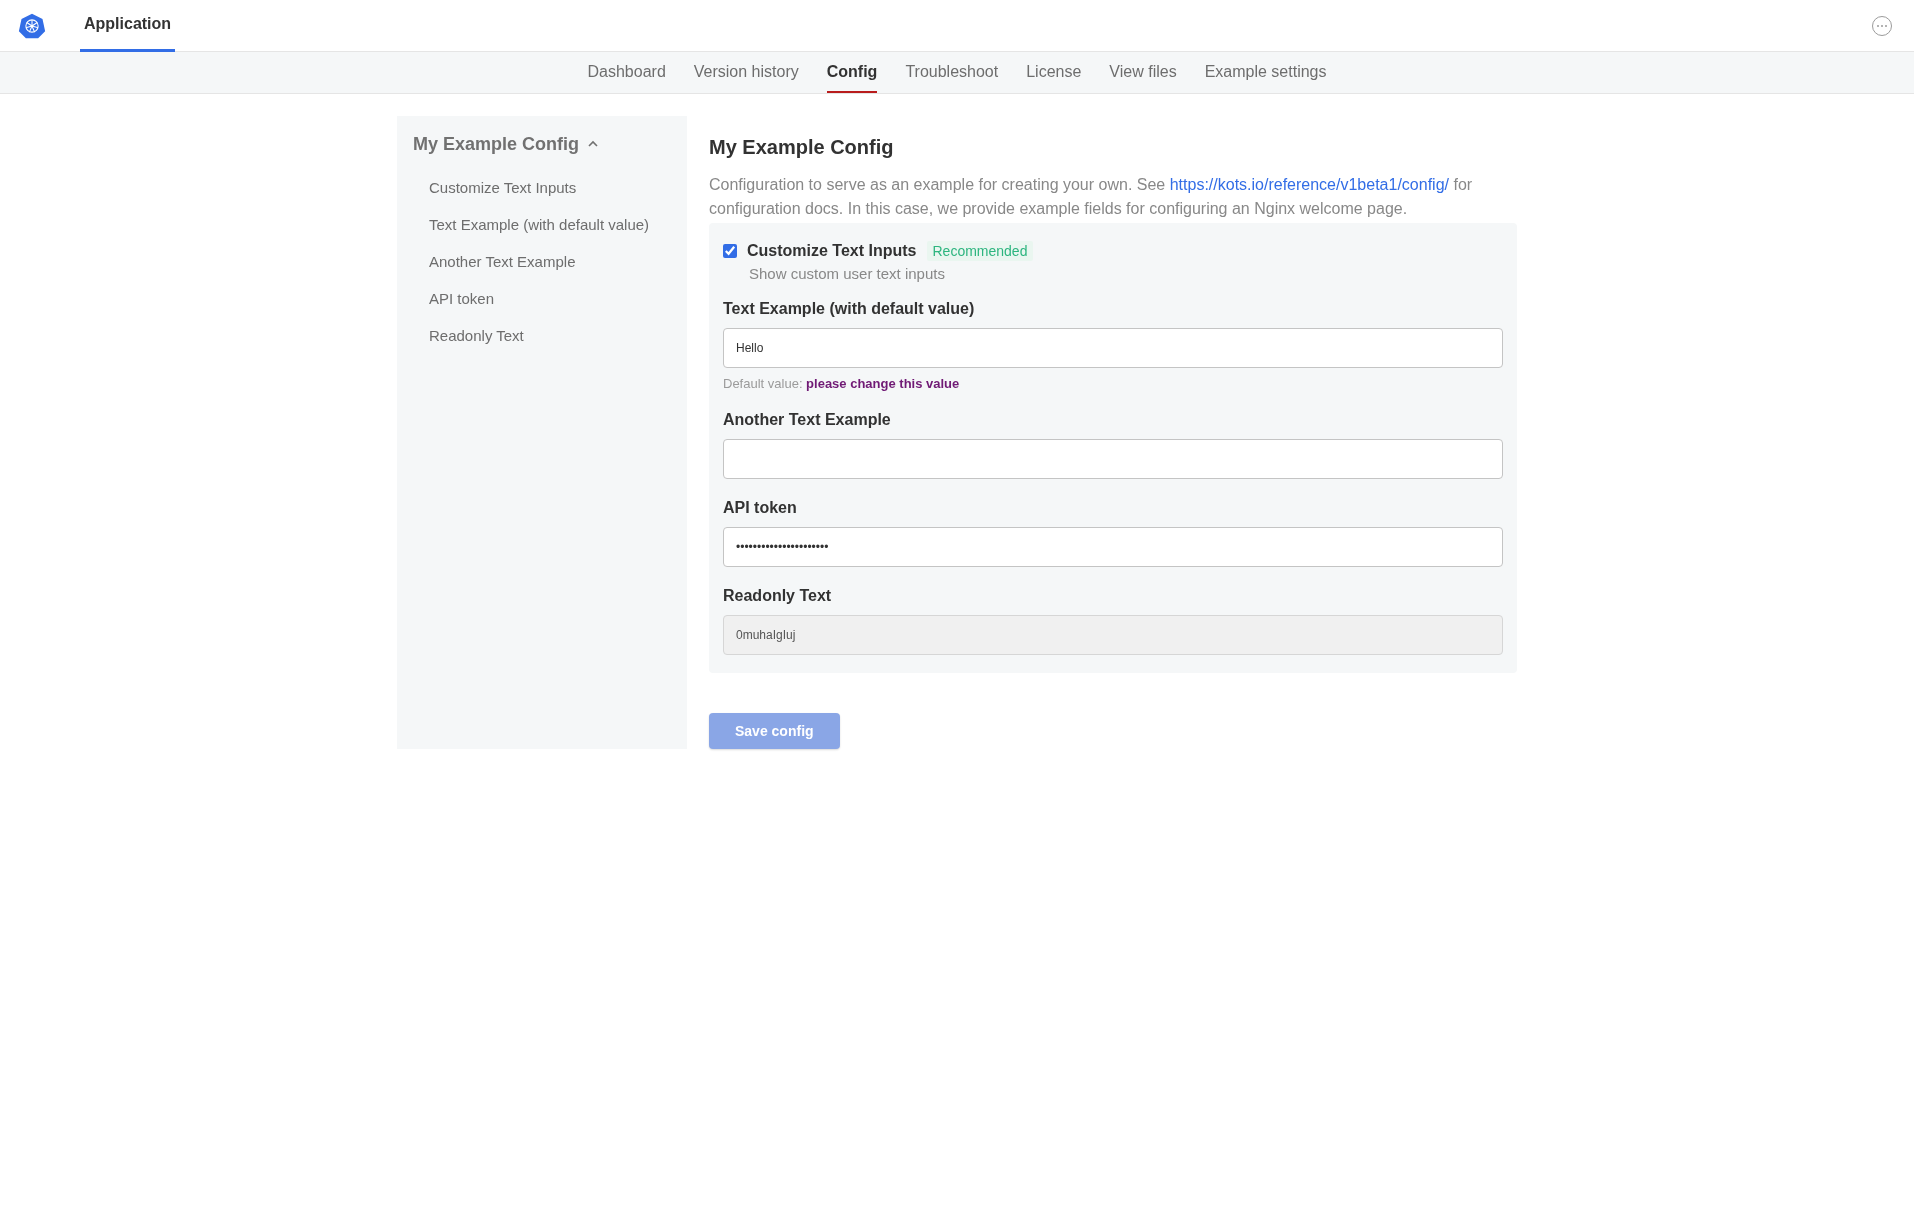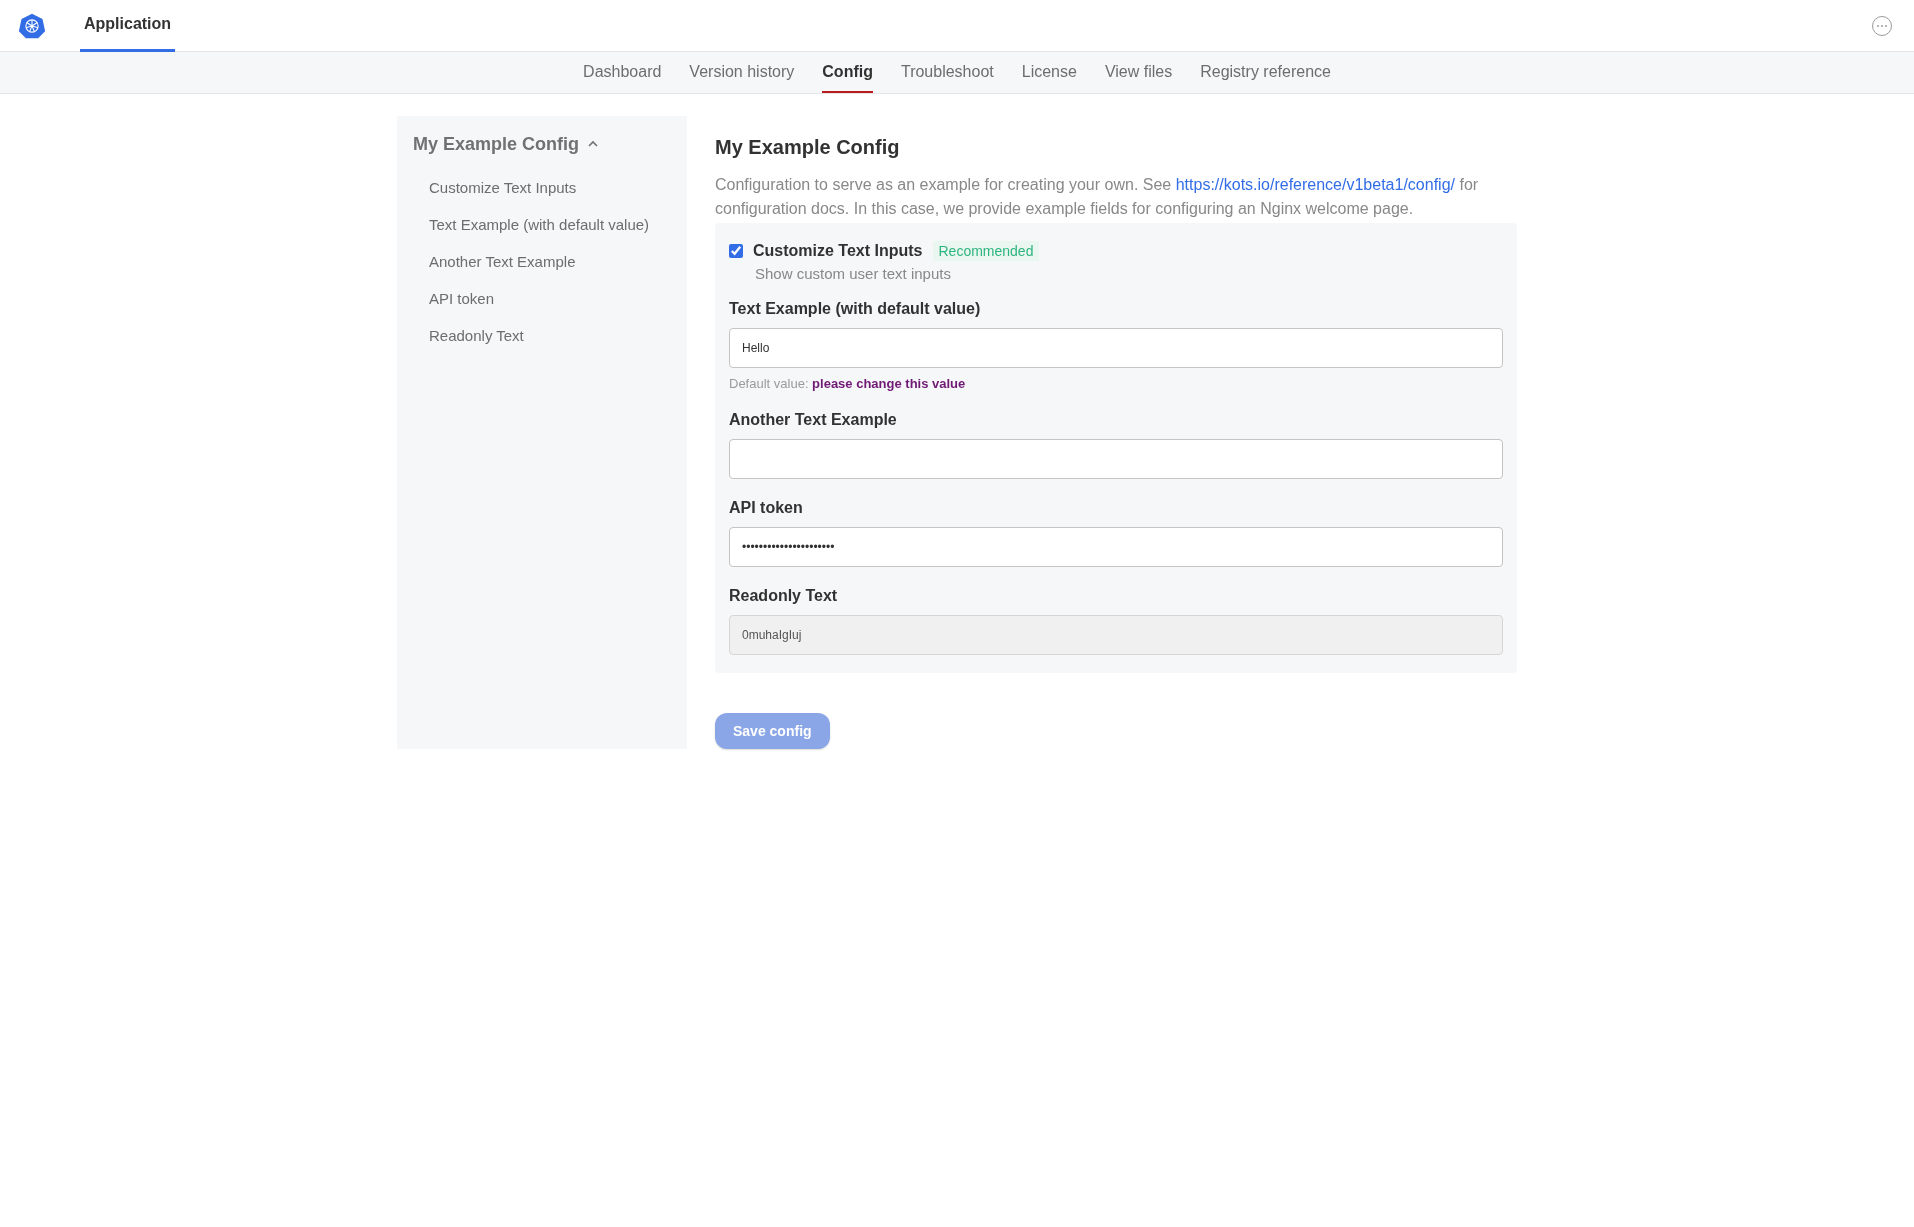--- a/index.html
+++ b/index.html
@@ -85,21 +85,21 @@
 
   
   .content-area {
     display: flex;
     padding: 22px 0 0 0;
     justify-content: center;
   }
   .content-inner {
     width: 1120px;
     display: flex;
-    gap: 28px;
+    gap: 22px;
   }
 
   
   .sidebar {
     width: 290px;
     background: #f5f7f8;
     padding: 18px 16px 18px 16px;
     flex-shrink: 0;
   }
   .sidebar-title {
@@ -211,22 +211,22 @@
     font-weight: 600;
   }
 
   .field-block { margin-bottom: 20px; }
 
   .save-btn {
     margin-top: 40px;
     background: #8aa6e6;
     color: #fff;
     border: none;
-    border-radius: 12px;
-    padding: 10px 18px;
+    border-radius: 4px;
+    padding: 10px 26px;
     font-size: 14px;
     font-weight: 600;
     cursor: pointer;
     box-shadow: 0 1px 2px rgba(0,0,0,.15);
   }
 </style>
 </head>
 <body>
 
 <div class="topbar">
@@ -271,21 +271,21 @@
   <div class="subnav-item">
       <span>Troubleshoot</span>
     </div>
   <div class="subnav-item">
       <span>License</span>
     </div>
   <div class="subnav-item">
       <span>View files</span>
     </div>
   <div class="subnav-item">
-      <span>Registry reference</span>
+      <span>Example settings</span>
     </div>
 </div>
 
 <div class="content-area">
   <div class="content-inner">
 
     <div class="sidebar">
       <div class="sidebar-title">
         <span>My Example Config</span>
         <span class="chev">

